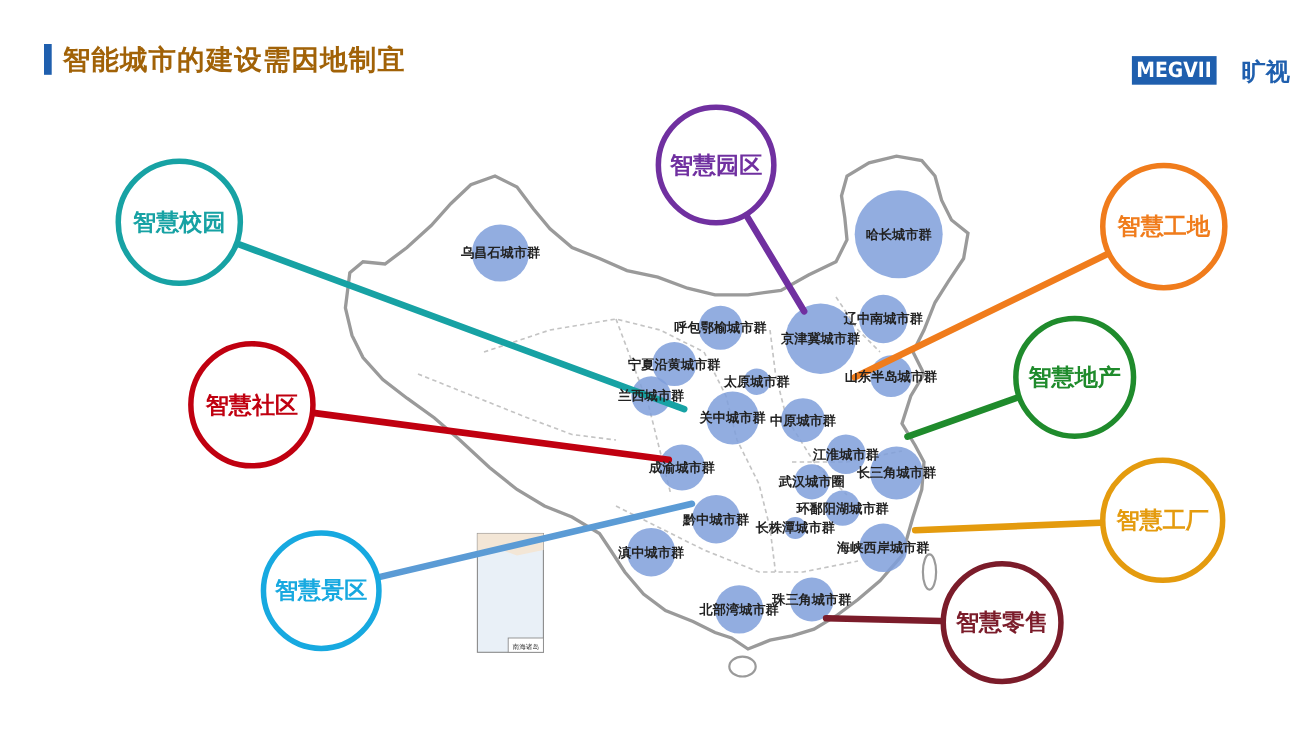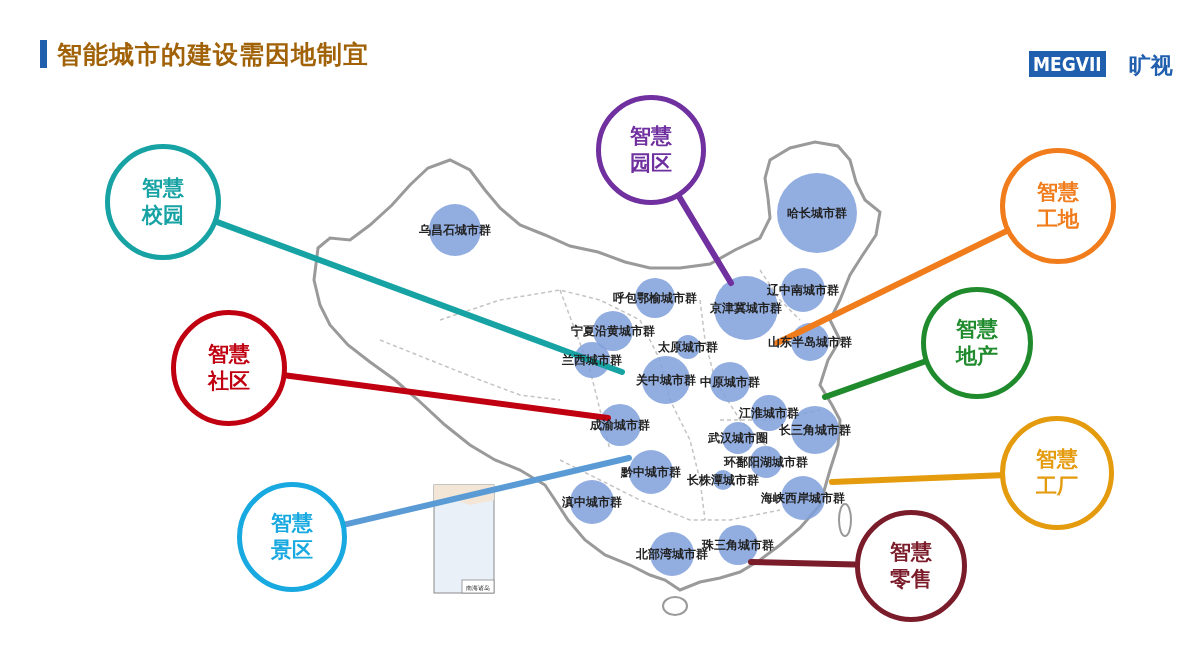--- a/index.html
+++ b/index.html
@@ -5,21 +5,21 @@
   html, body { margin:0; padding:0; background:#ffffff; }
   body { width:1190px; height:671px; position:relative; overflow:hidden; font-family:"DejaVu Sans", sans-serif; }
   .title-bar { position:absolute; left:40px; top:38px; height:32px; display:flex; align-items:center; }
   .title-mark { width:7px; height:28px; background:#1f5fae; margin-right:10px; }
   .title-text { font-size:25px; font-weight:bold; color:#a16207; letter-spacing:1px; }
   .logo { position:absolute; left:1013px; top:51px; display:flex; align-items:flex-start;padding-left:16px; }
   .logo-box { background:#1f5fae; color:#fff; font-weight:bold; font-size:19px; padding:2px 4px; letter-spacing:0px; font-family:"DejaVu Sans Condensed","DejaVu Sans", sans-serif; }
   .logo-cn { color:#1f5fae; font-weight:bold; font-size:22px; margin-left:23px; }
   svg.map { position:absolute; left:0; top:0; }
   .city-label { font-size:12px; font-weight:bold; fill:#222; }
-  .badge { position:absolute; border-radius:50%; background:#fff; box-sizing:border-box; display:flex; flex-direction:column; align-items:center; justify-content:center; font-weight:bold; font-size:21px; line-height:27px; }
+  .badge { position:absolute; border-radius:50%; background:#fff; box-sizing:border-box; display:flex; flex-direction:row; align-items:center; justify-content:center; font-weight:bold; font-size:21px; line-height:27px; }
 </style>
 </head>
 <body>
 
 <div class="title-bar">
   <div class="title-mark"></div>
   <div class="title-text">智能城市的建设需因地制宜</div>
 </div>
 
 <div class="logo">

